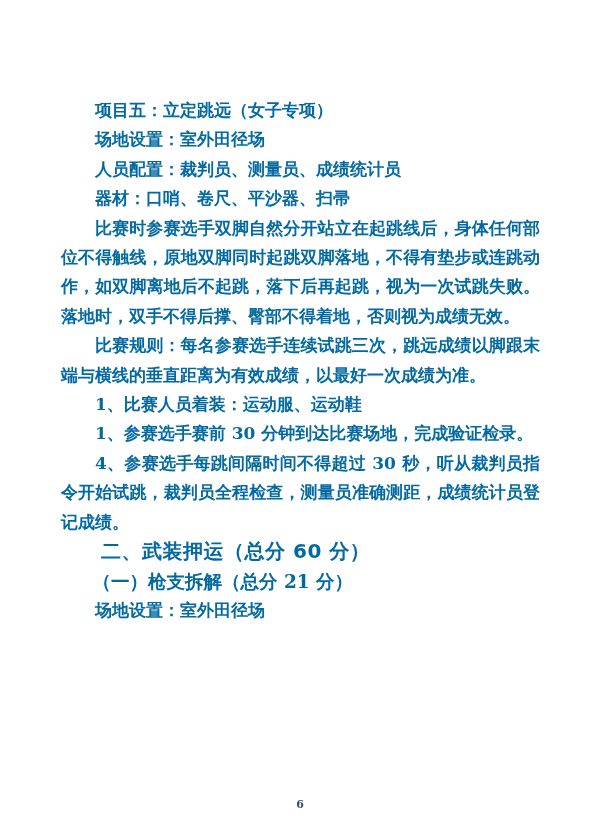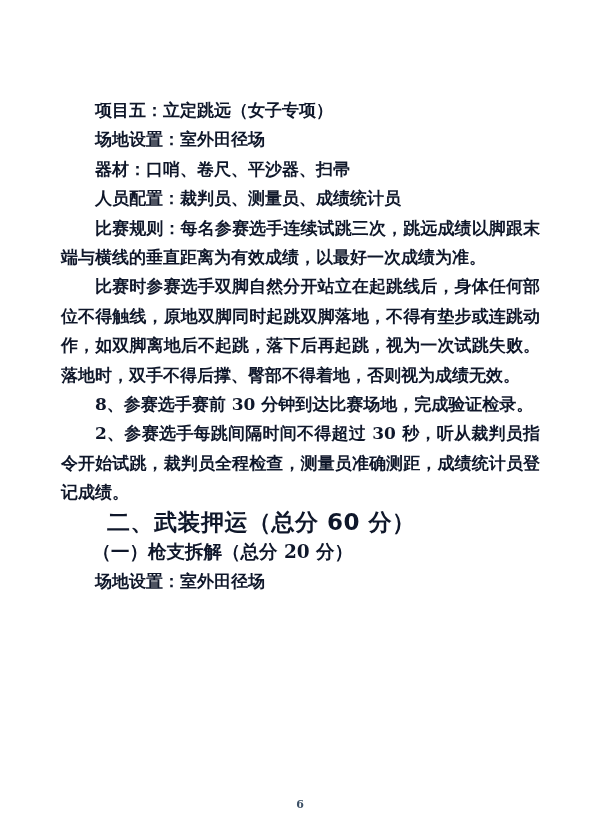--- a/index.html
+++ b/index.html
@@ -13,34 +13,34 @@
     height: 823px;
     background: #ffffff;
     overflow: hidden;
     font-family: "DejaVu Serif", "Liberation Serif", serif;
   }
   .content {
     position: absolute;
     left: 61px;
     top: 96px;
     width: 479px;
-    color: #0f172a;
+    color: #0369a1;
     font-size: 17px;
     font-weight: 700;
     line-height: 29.4px;
     text-align: justify;
   }
   .content p {
     margin: 0;
     padding: 0;
     text-indent: 2em;
   }
   p.hei {
     font-family: "DejaVu Sans", "Liberation Sans", sans-serif;
-    font-size: 23px;
+    font-size: 20px;
     letter-spacing: 0.5px;
   }
   p.kai {
     font-size: 18.5px;
     text-indent: 1.7em;
   }
   .page-num {
     position: absolute;
     left: 0;
     right: 0;
@@ -52,24 +52,25 @@
     font-family: "DejaVu Serif", "Liberation Serif", serif;
   }
 </style>
 </head>
 <body>
 
 <div class="page">
   <div class="content">
     <p>项目五：立定跳远（女子专项）</p>
     <p>场地设置：室外田径场</p>
+    <p>人员配置：裁判员、测量员、成绩统计员</p>
     <p>器材：口哨、卷尺、平沙器、扫帚</p>
-    <p>人员配置：裁判员、测量员、成绩统计员</p>
+    <p>比赛时参赛选手双脚自然分开站立在起跳线后，身体任何部位不得触线，原地双脚同时起跳双脚落地，不得有垫步或连跳动作，如双脚离地后不起跳，落下后再起跳，视为一次试跳失败。落地时，双手不得后撑、臀部不得着地，否则视为成绩无效。</p>
     <p>比赛规则：每名参赛选手连续试跳三次，跳远成绩以脚跟末端与横线的垂直距离为有效成绩，以最好一次成绩为准。</p>
-    <p>比赛时参赛选手双脚自然分开站立在起跳线后，身体任何部位不得触线，原地双脚同时起跳双脚落地，不得有垫步或连跳动作，如双脚离地后不起跳，落下后再起跳，视为一次试跳失败。落地时，双手不得后撑、臀部不得着地，否则视为成绩无效。</p>
-    <p>8、参赛选手赛前 30 分钟到达比赛场地，完成验证检录。</p>
-    <p>2、参赛选手每跳间隔时间不得超过 30 秒，听从裁判员指令开始试跳，裁判员全程检查，测量员准确测距，成绩统计员登记成绩。</p>
+    <p>1、比赛人员着装：运动服、运动鞋</p>
+    <p>1、参赛选手赛前 30 分钟到达比赛场地，完成验证检录。</p>
+    <p>4、参赛选手每跳间隔时间不得超过 30 秒，听从裁判员指令开始试跳，裁判员全程检查，测量员准确测距，成绩统计员登记成绩。</p>
     <p class="hei">二、武装押运（总分 60 分）</p>
-    <p class="kai">（一）枪支拆解（总分 20 分）</p>
+    <p class="kai">（一）枪支拆解（总分 21 分）</p>
     <p>场地设置：室外田径场</p>
   </div>
   <div class="page-num">6</div>
 </div>
 
 </body></html>

